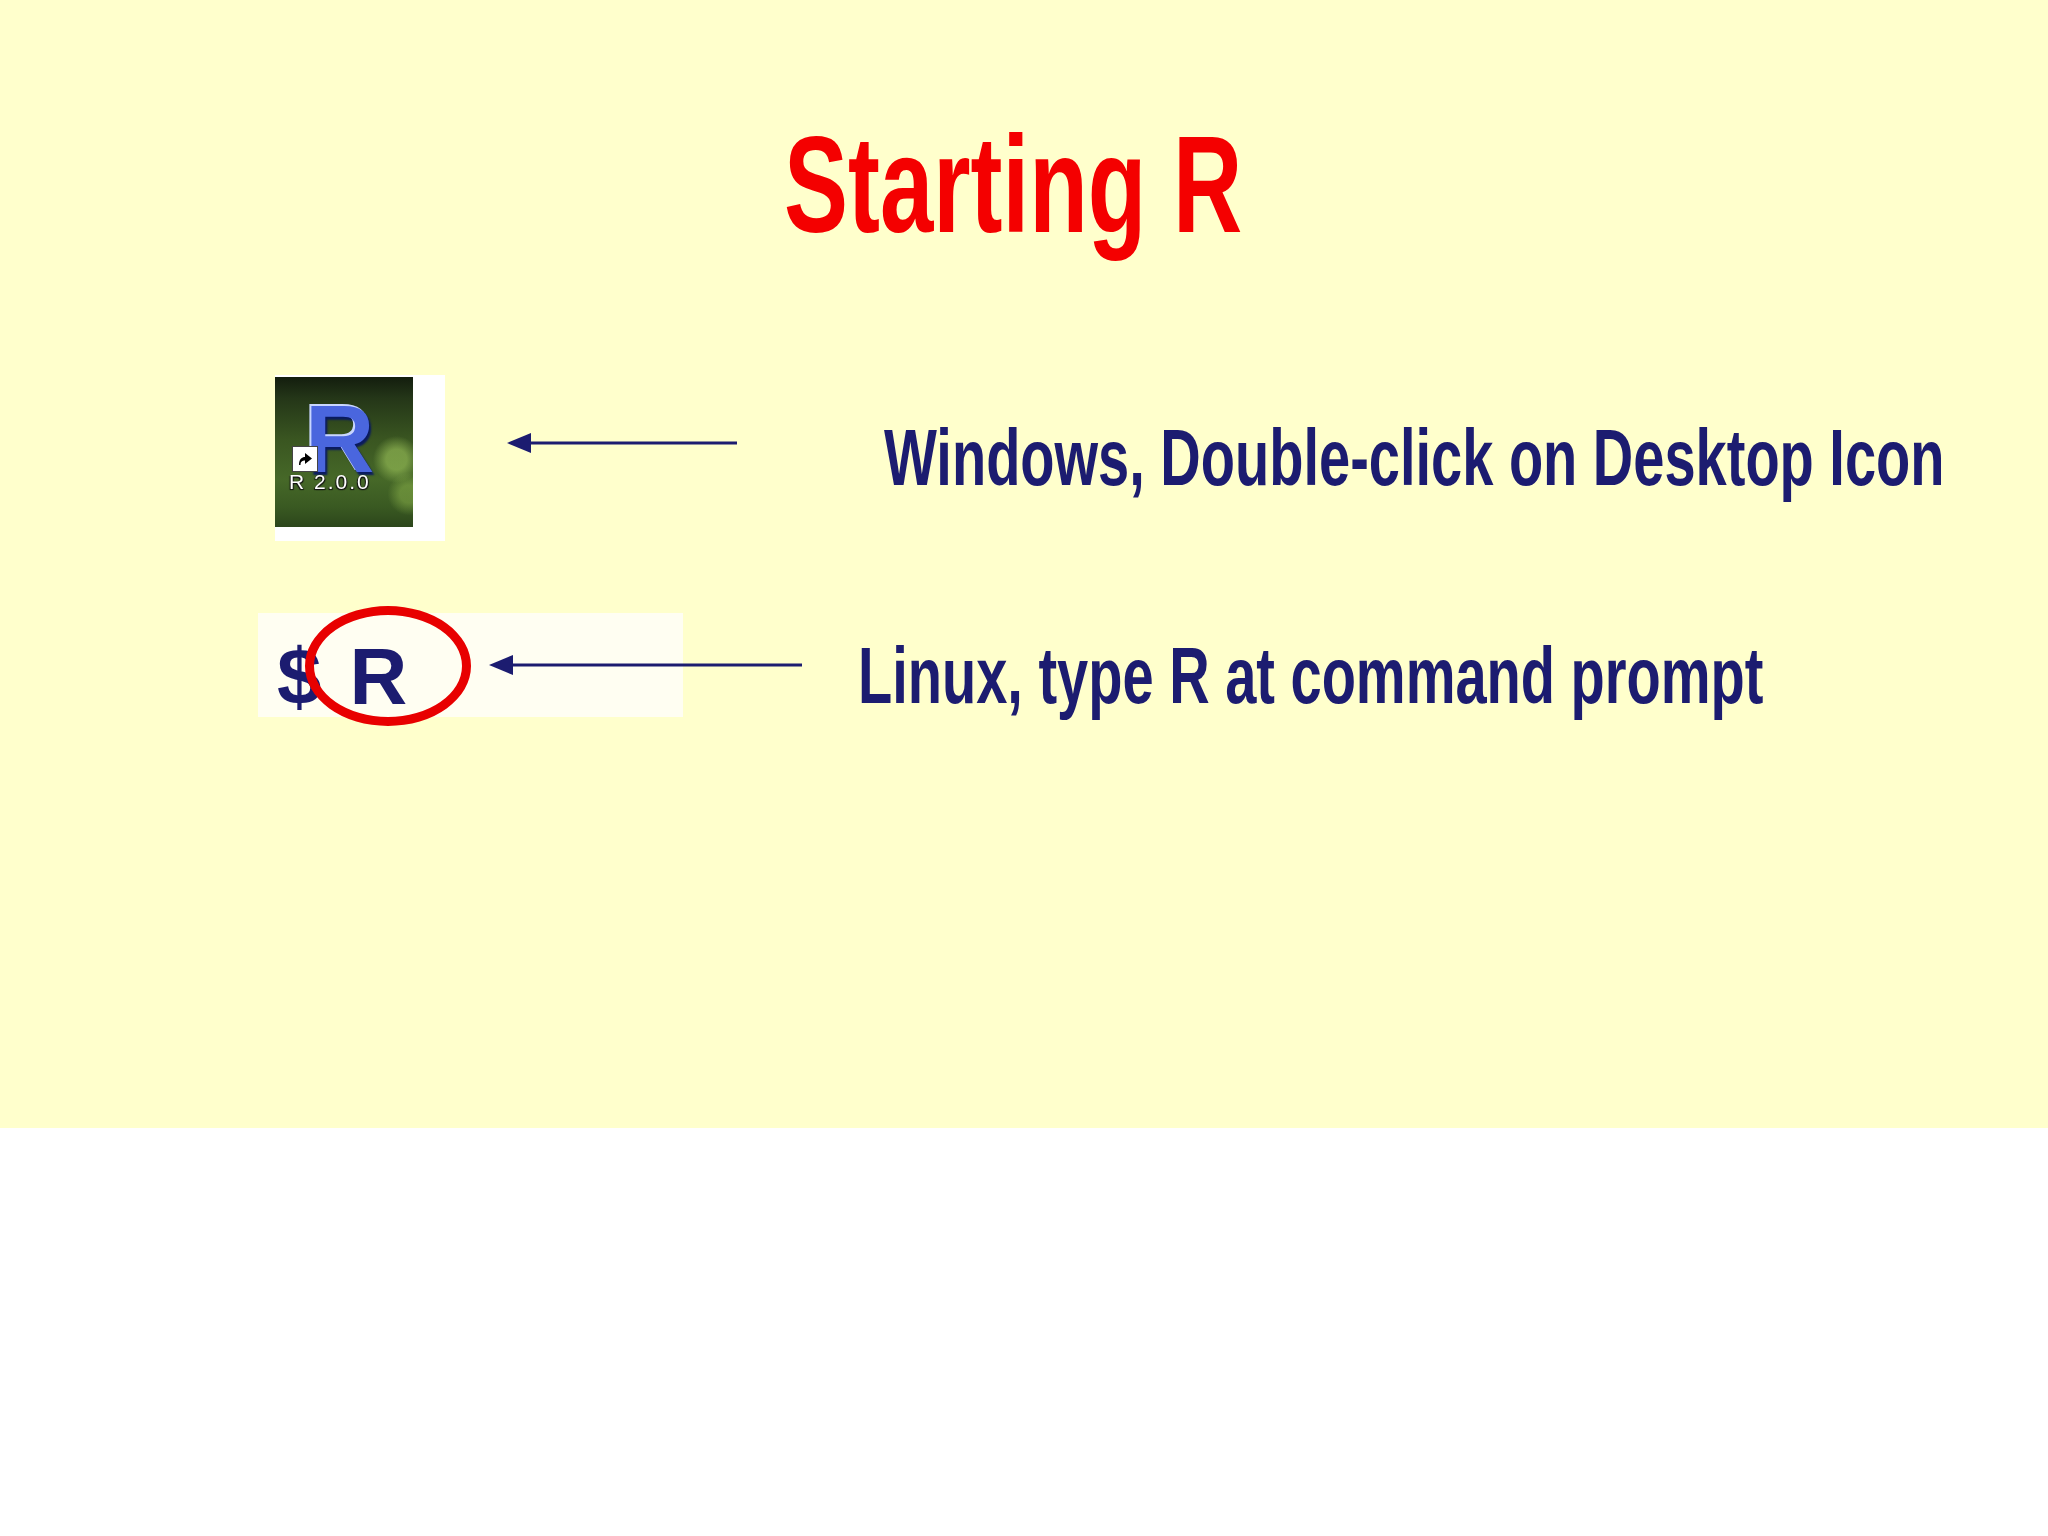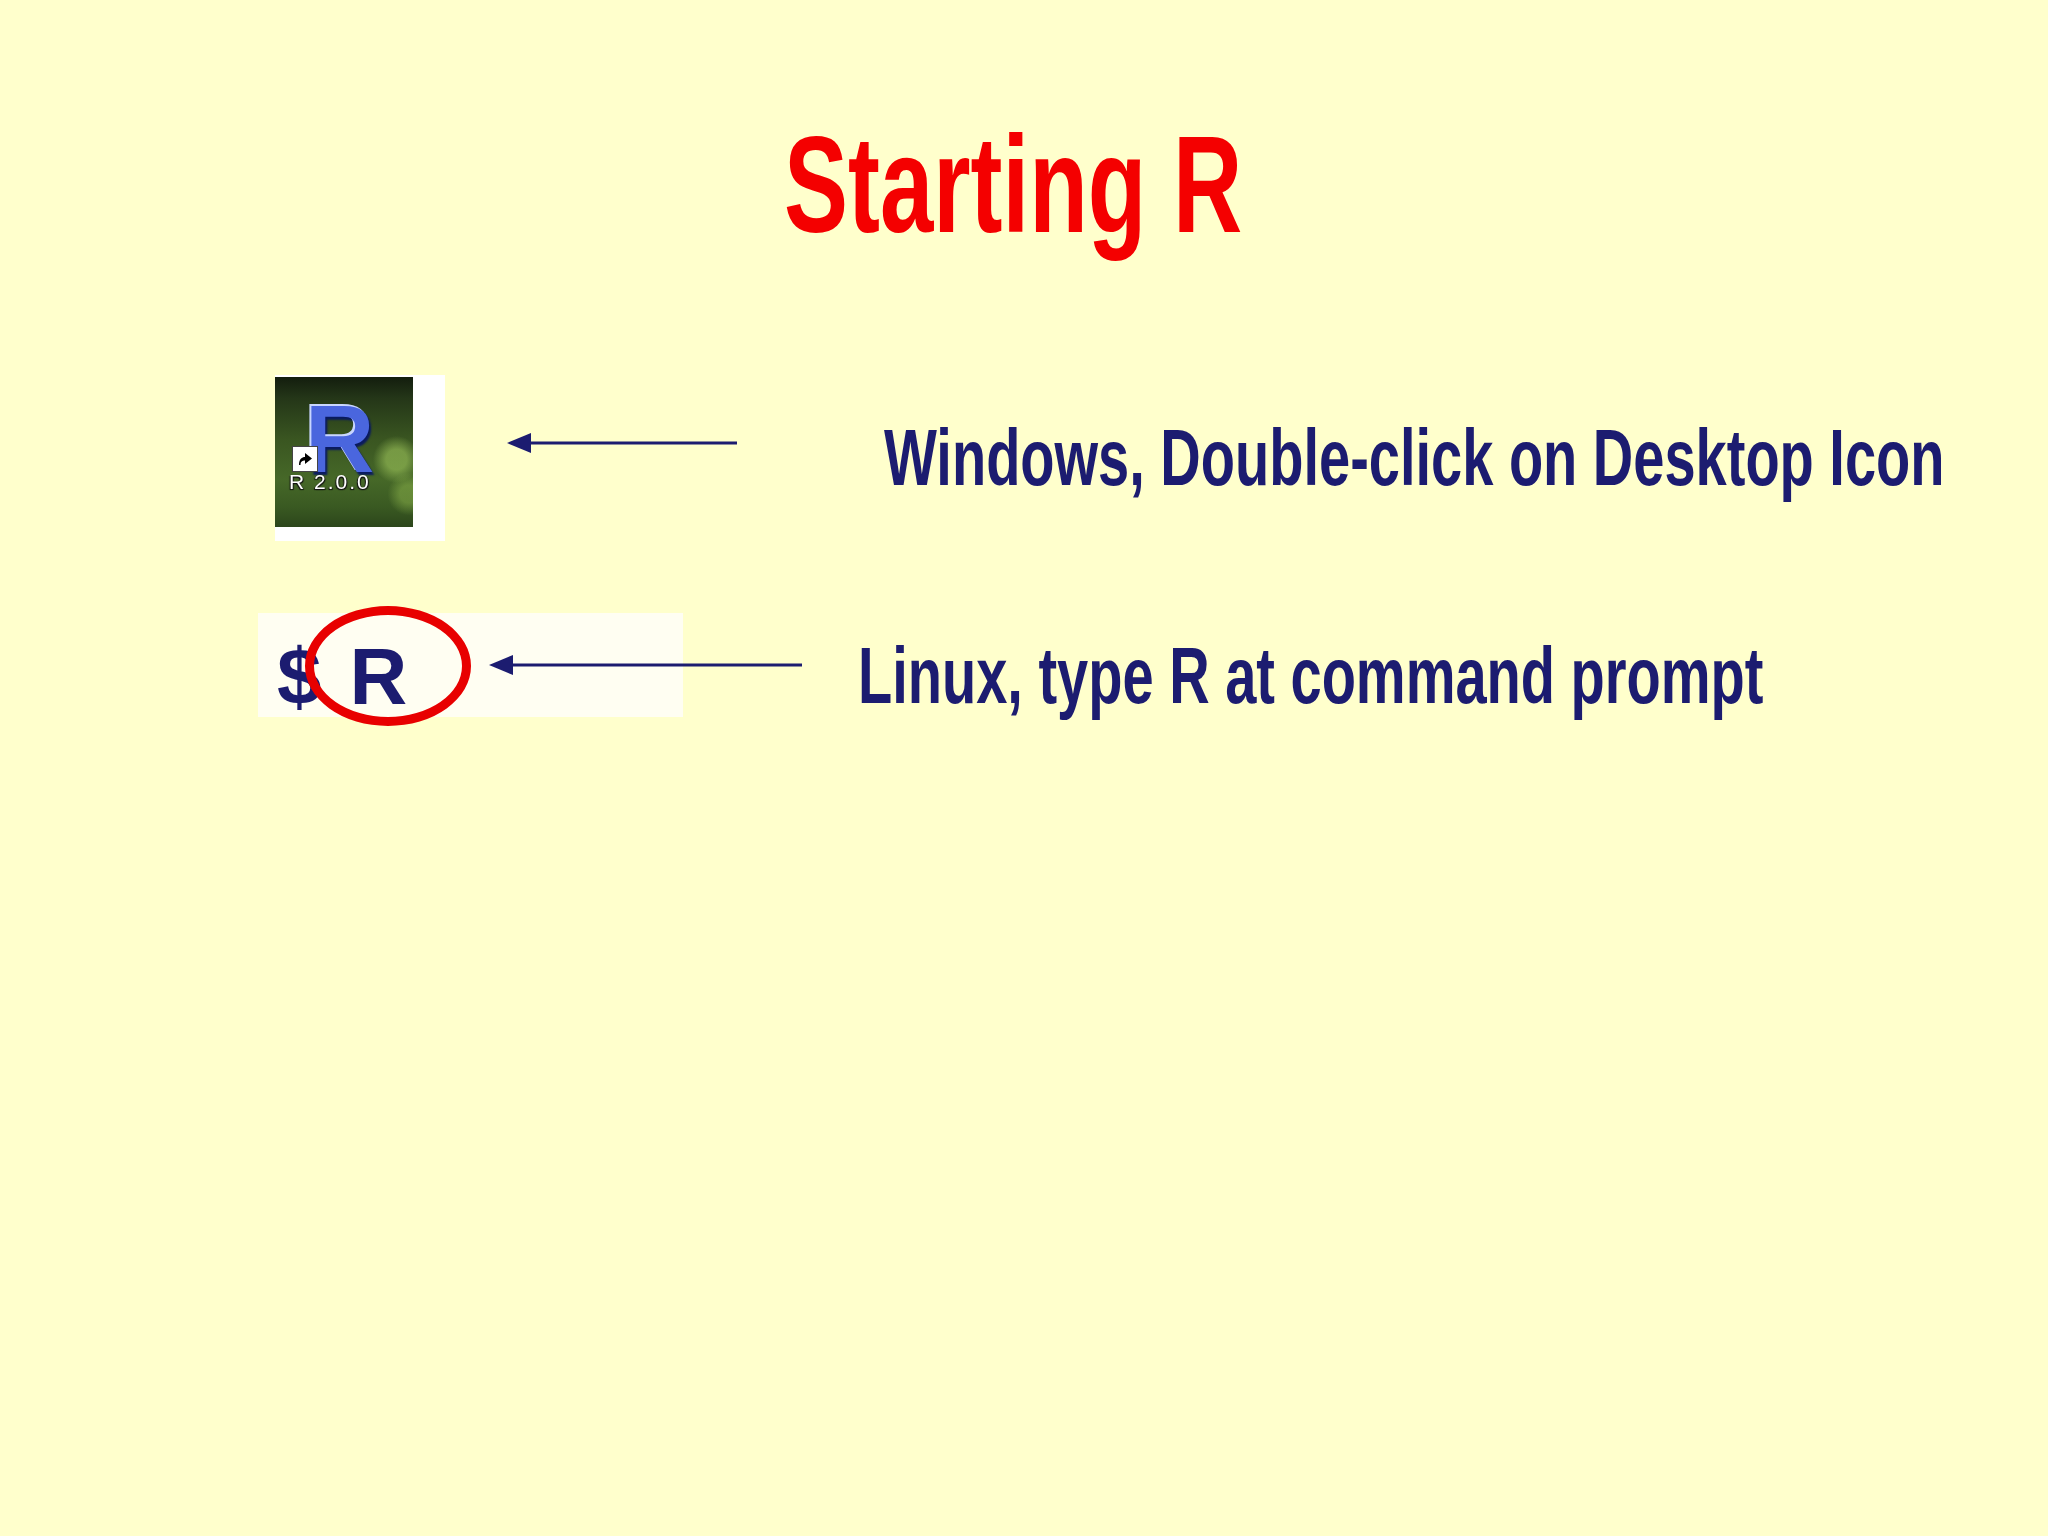--- a/index.html
+++ b/index.html
@@ -1,21 +1,21 @@
 <!DOCTYPE html>
 <html><head>
 <meta charset="utf-8">
 <style>
   html,body { margin:0; padding:0; }
   body { font-family: "Liberation Sans", sans-serif; }
 
   .slide {
     position: relative;
     width: 2048px;
-    height: 1536px;
+    height: 1128px;
     background: #FFFFCC;
     overflow: hidden;
   }
 
   
   .cx {
     display: inline-block;
     transform: scaleX(0.70);
     transform-origin: 0 0;
     white-space: nowrap;

